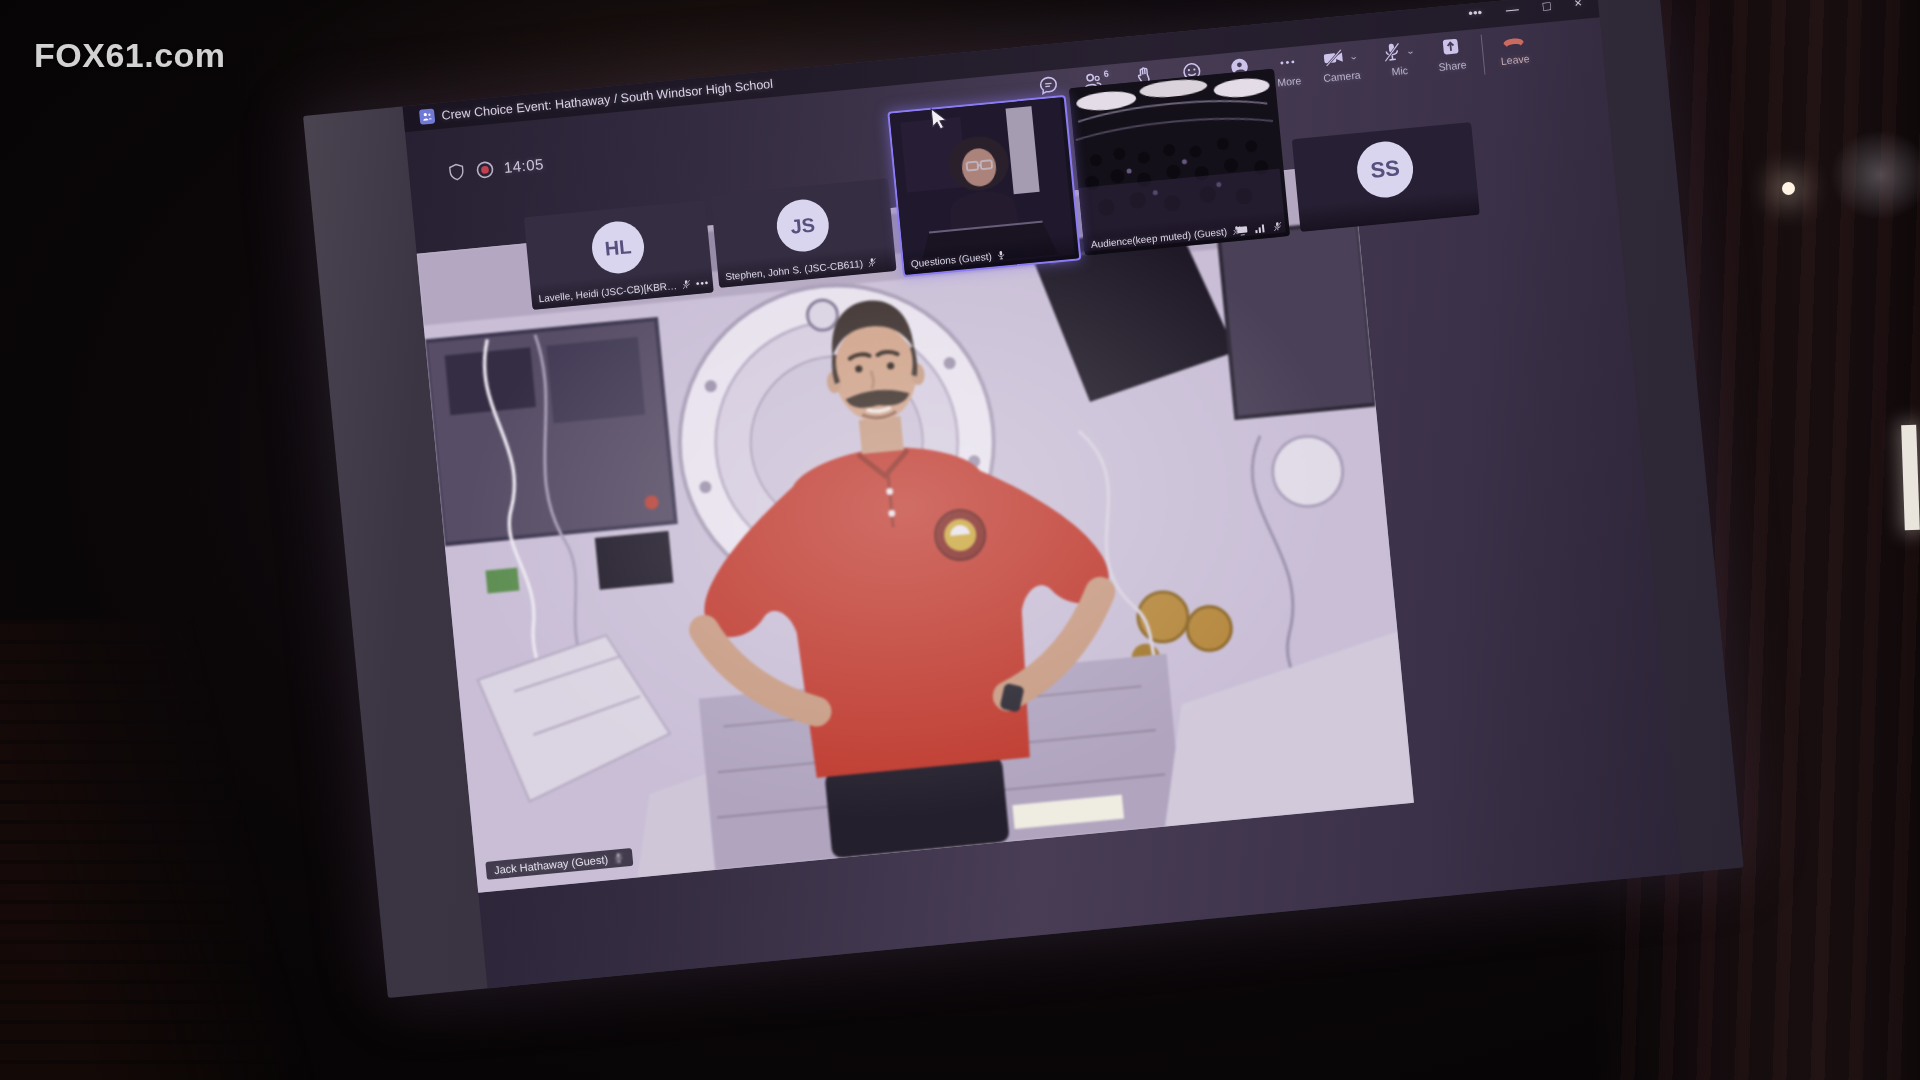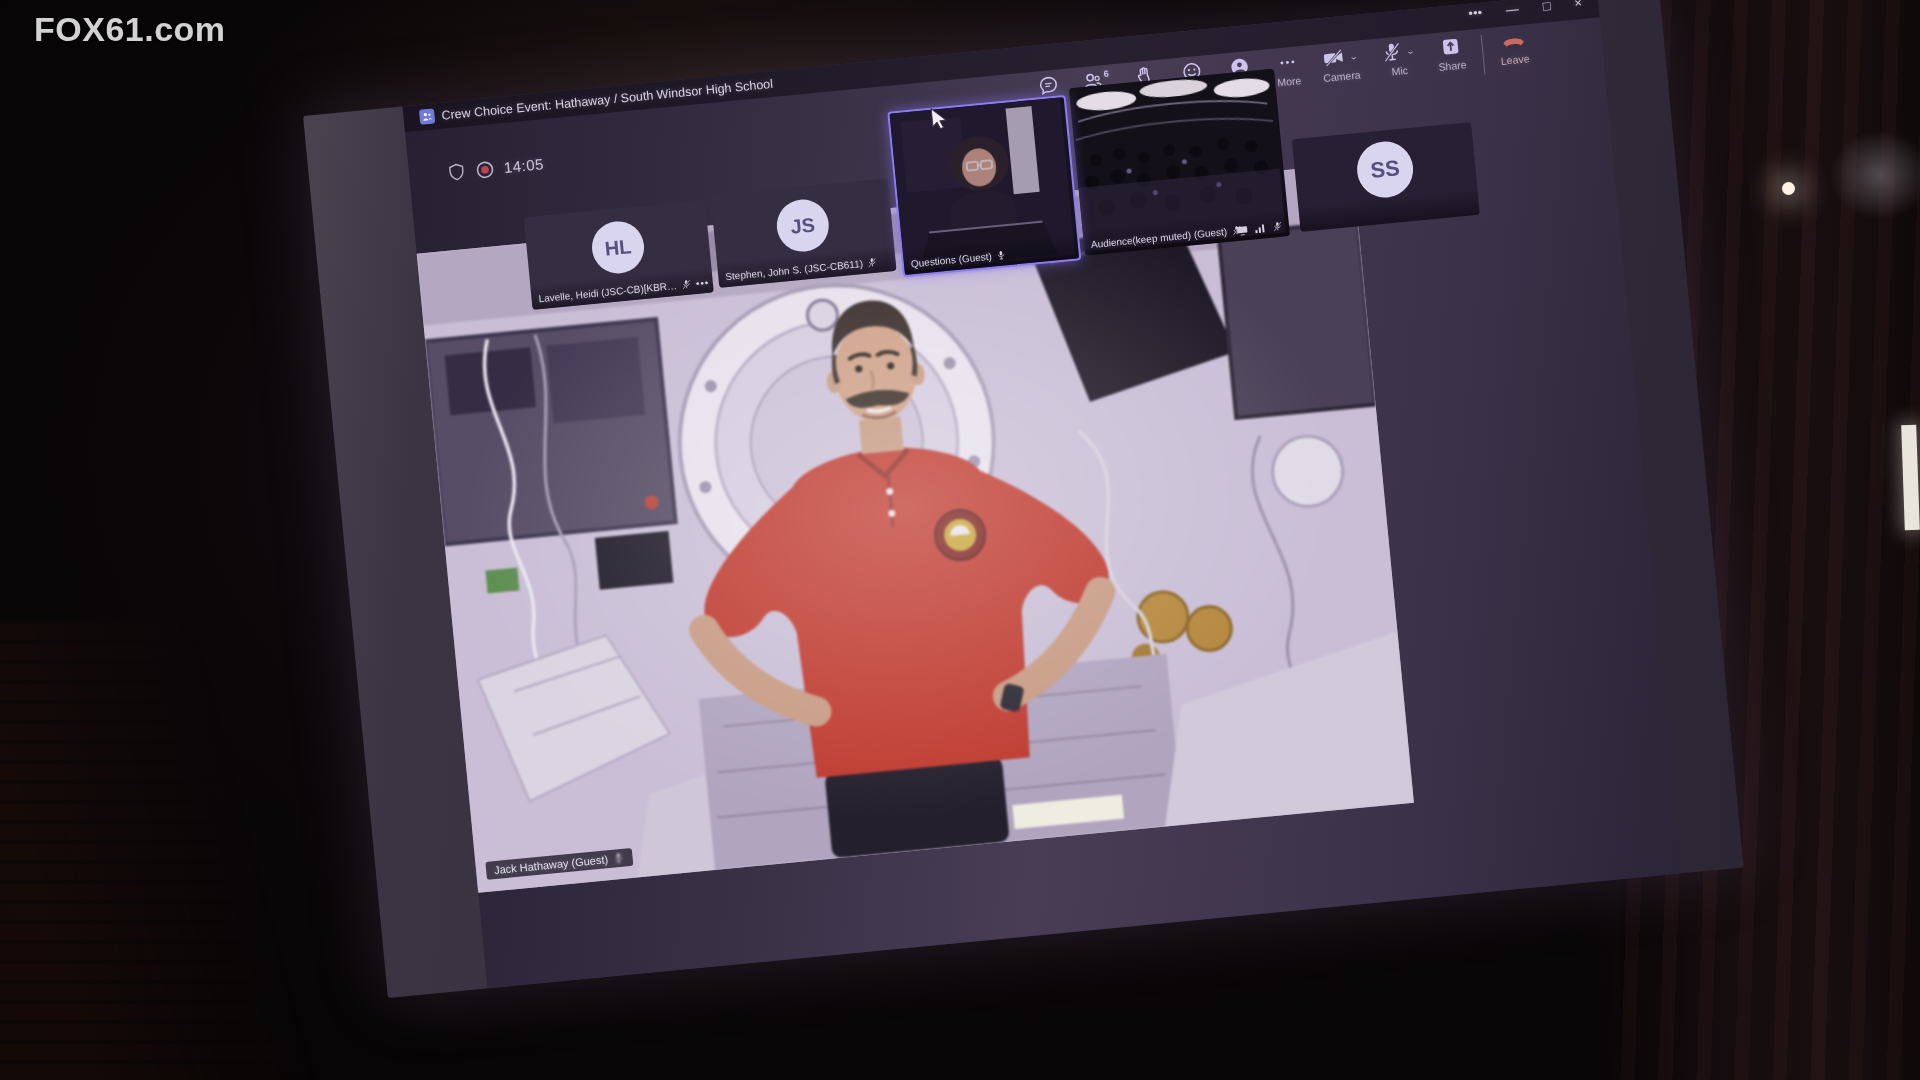--- a/index.html
+++ b/index.html
@@ -16,21 +16,21 @@
     background:radial-gradient(closest-side, rgba(130,124,132,.55), transparent);}
   .spotlight{position:absolute;left:1782px;top:182px;width:13px;height:13px;border-radius:50%;
     background:#fff4e4;box-shadow:0 0 28px 10px rgba(255,238,210,.4);}
   .sliver{position:absolute;left:1903px;top:425px;width:15px;height:105px;background:#e9e5dd;
     box-shadow:0 0 18px 4px rgba(240,235,225,.35);transform:rotate(-2deg);}
   .bricks{position:absolute;left:0;bottom:0;width:330px;height:460px;opacity:.5;
     background:repeating-linear-gradient(0deg, #220f0b 0 16px, #160a08 16px 20px),
                repeating-linear-gradient(90deg, rgba(0,0,0,.35) 0 2px, transparent 2px 40px);
     -webkit-mask-image:linear-gradient(75deg,#000 20%,transparent 70%);
             mask-image:linear-gradient(75deg,#000 20%,transparent 70%);}
-  .watermark{position:absolute;left:34px;top:10px;color:#d2d2d2;font-size:34px;font-weight:bold;
+  .watermark{position:absolute;left:34px;top:36px;color:#d2d2d2;font-size:34px;font-weight:bold;
     letter-spacing:.5px;text-shadow:0 1px 3px rgba(0,0,0,.7);}
 
   
   .screen{position:absolute;left:303px;top:116px;width:1362px;height:886px;
     transform:rotate(-5.5deg);transform-origin:0 0;border-radius:3px;
     background:linear-gradient(100deg,#4a4350 0%, #3b3443 9%, #342d3c 70%, #2c2533 100%);
     box-shadow:0 0 70px rgba(140,110,160,.22);}
   .teams{position:absolute;left:100px;top:0;width:1200px;height:886px;overflow:visible;
     background:linear-gradient(101deg,#272032 0%, #332b40 22%, #483d55 52%, #3a3047 82%, #2c2437 100%);
     color:#ddd7e6;text-shadow:0 0 5px rgba(225,212,255,.3);}

